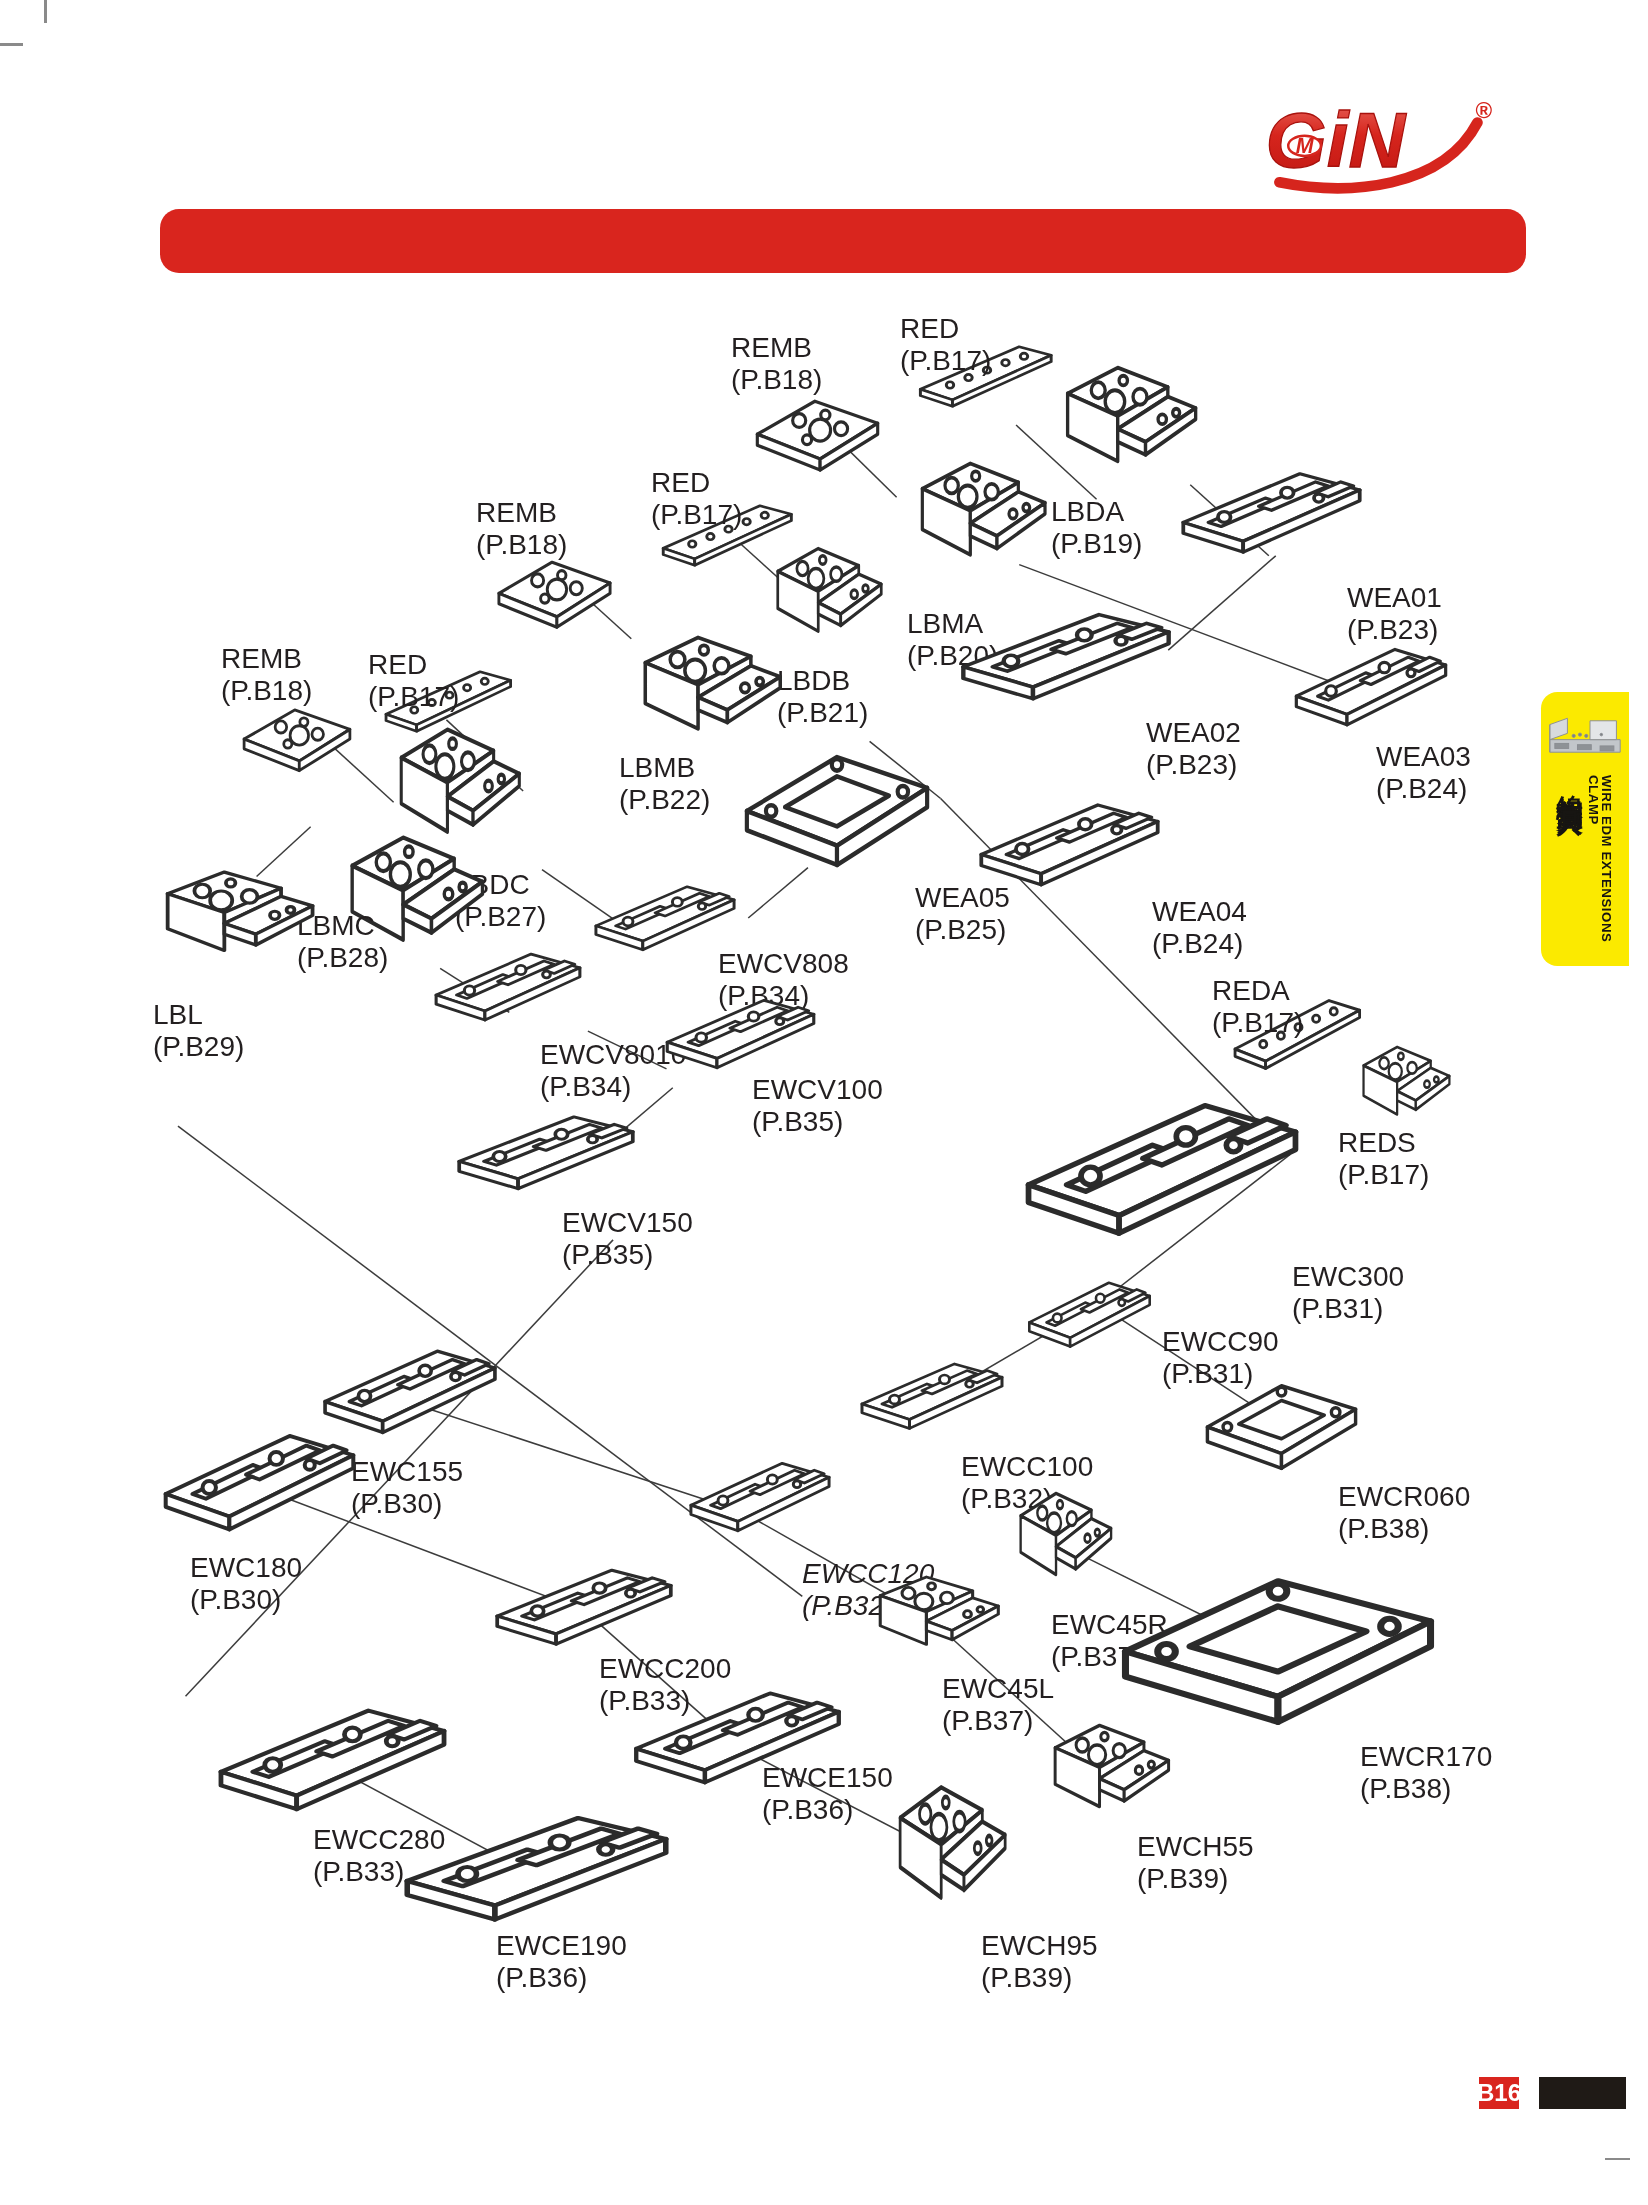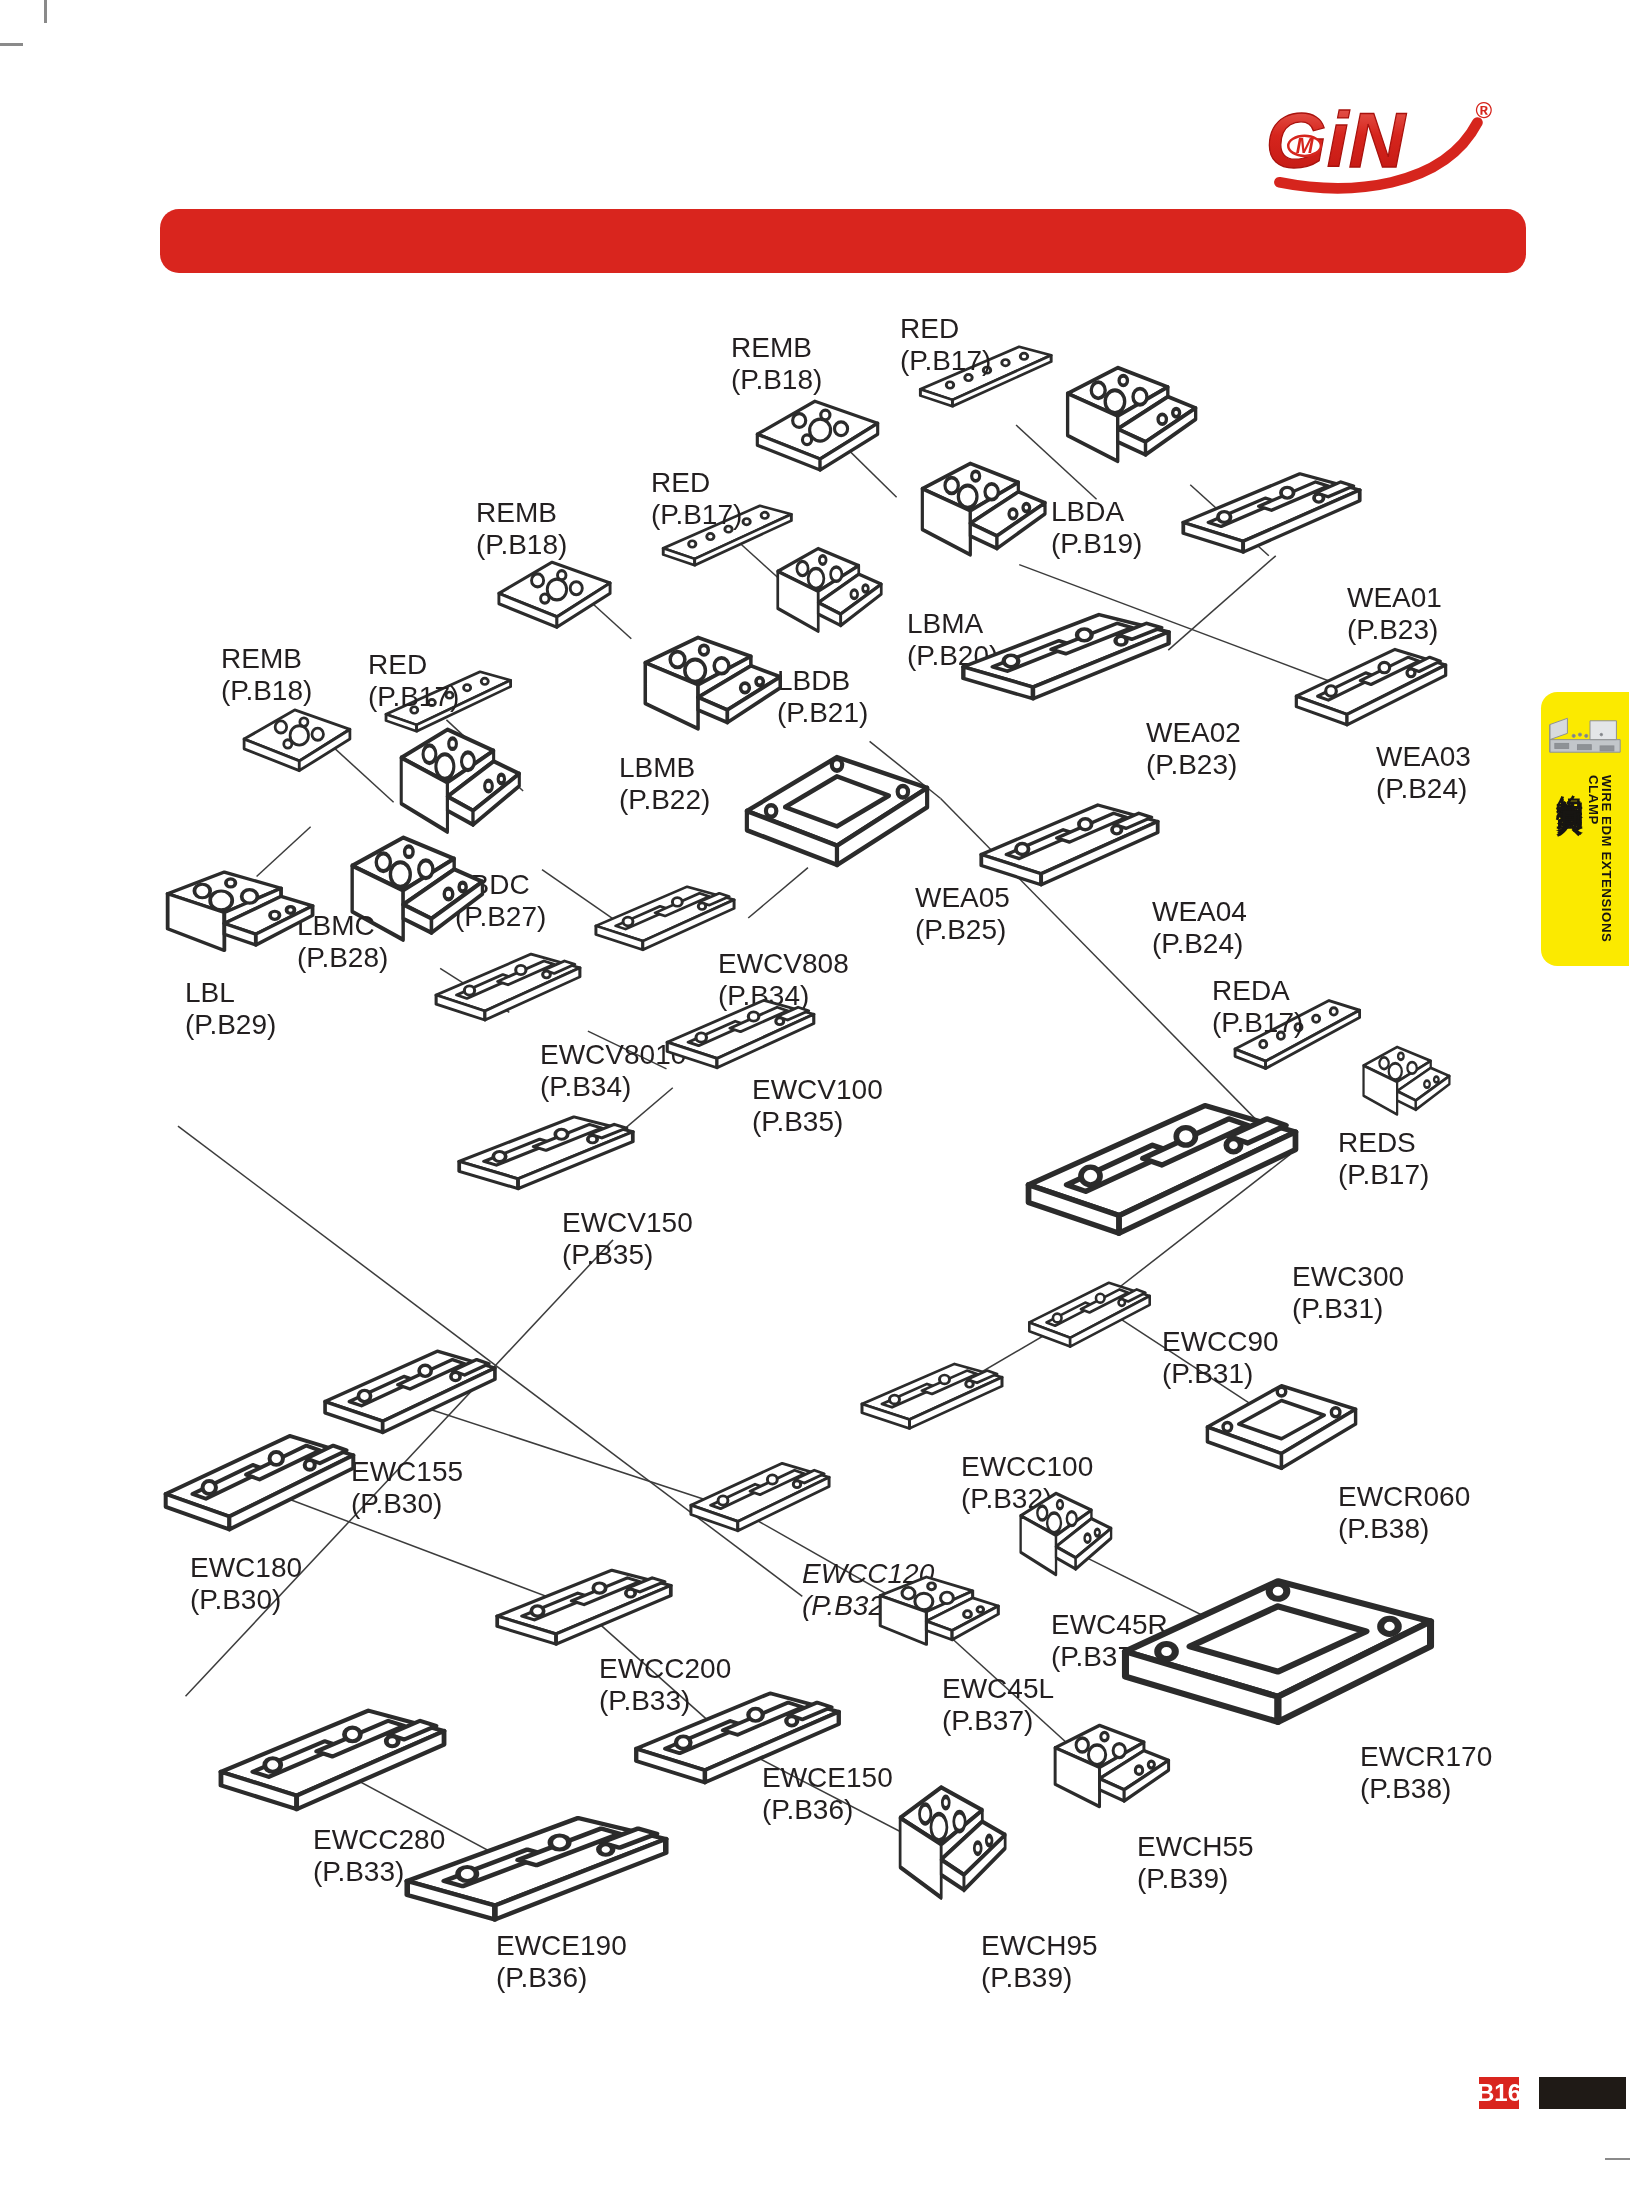--- a/index.html
+++ b/index.html
@@ -171,21 +171,21 @@
         <use href="#sym-rail"></use>
       </svg>
       <div class="part-label" style="left: 718px; top: 938px; margin-top: 10px;"><span>EWCV808</span><span class="pref">(P.B34)</span></div>
       <svg class="part-draw" viewBox="0 0 120 80" preserveAspectRatio="none" width="141" height="97" style="left: 1228px; top: 986px;">
         <use href="#sym-bar"></use>
       </svg>
       <div class="part-label" style="left: 1212px; top: 975px;"><span>REDA</span><span class="pref">(P.B17)</span></div>
       <svg class="part-draw" viewBox="0 0 120 80" preserveAspectRatio="none" width="189" height="108" style="left: 133px; top: 864px;">
         <use href="#sym-block"></use>
       </svg>
-      <div class="part-label" style="left: 153px; top: 977px; margin-left: 32px;"><span>LBL</span><span class="pref">(P.B29)</span></div>
+      <div class="part-label" style="left: 153px; top: 999px;"><span>LBL</span><span class="pref">(P.B29)</span></div>
       <svg class="part-draw" viewBox="0 0 120 80" preserveAspectRatio="none" width="112" height="93" style="left: 1343px; top: 1040px;">
         <use href="#sym-block"></use>
       </svg>
       <div class="part-label" style="left: 1338px; top: 1127px;"><span>REDS</span><span class="pref">(P.B17)</span></div>
       <svg class="part-draw" viewBox="0 0 120 80" preserveAspectRatio="none" width="154" height="91" style="left: 431px; top: 945px;">
         <use href="#sym-rail"></use>
       </svg>
       <div class="part-label" style="left: 540px; top: 1039px;"><span>EWCV8010</span><span class="pref">(P.B34)</span></div>
       <svg class="part-draw" viewBox="0 0 120 80" preserveAspectRatio="none" width="157" height="93" style="left: 662px; top: 991px;">
         <use href="#sym-rail"></use>

